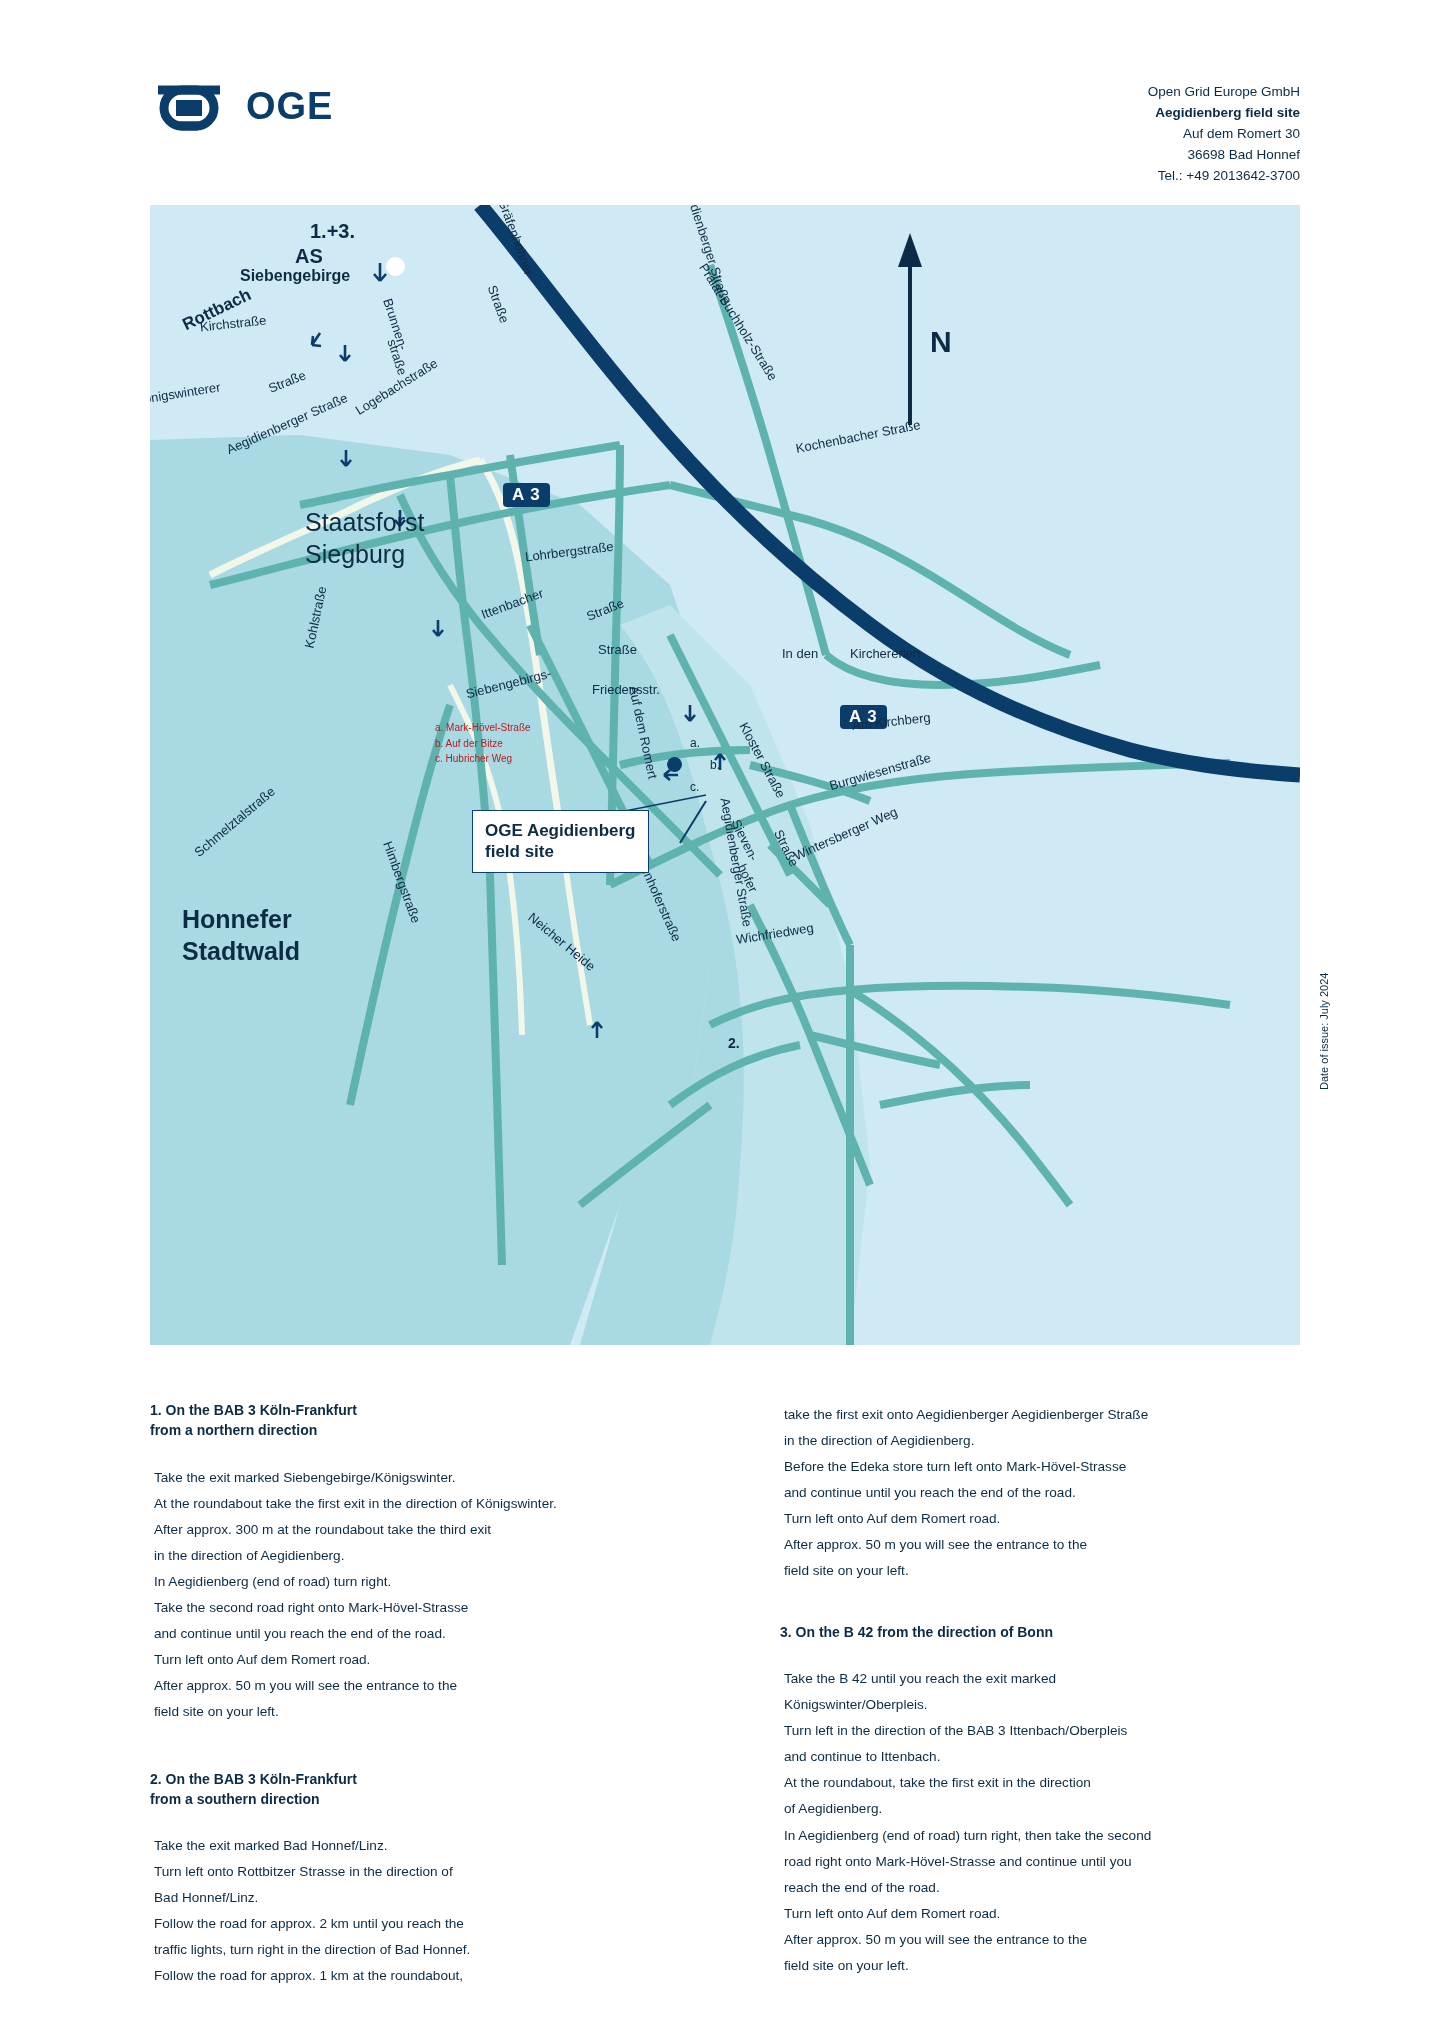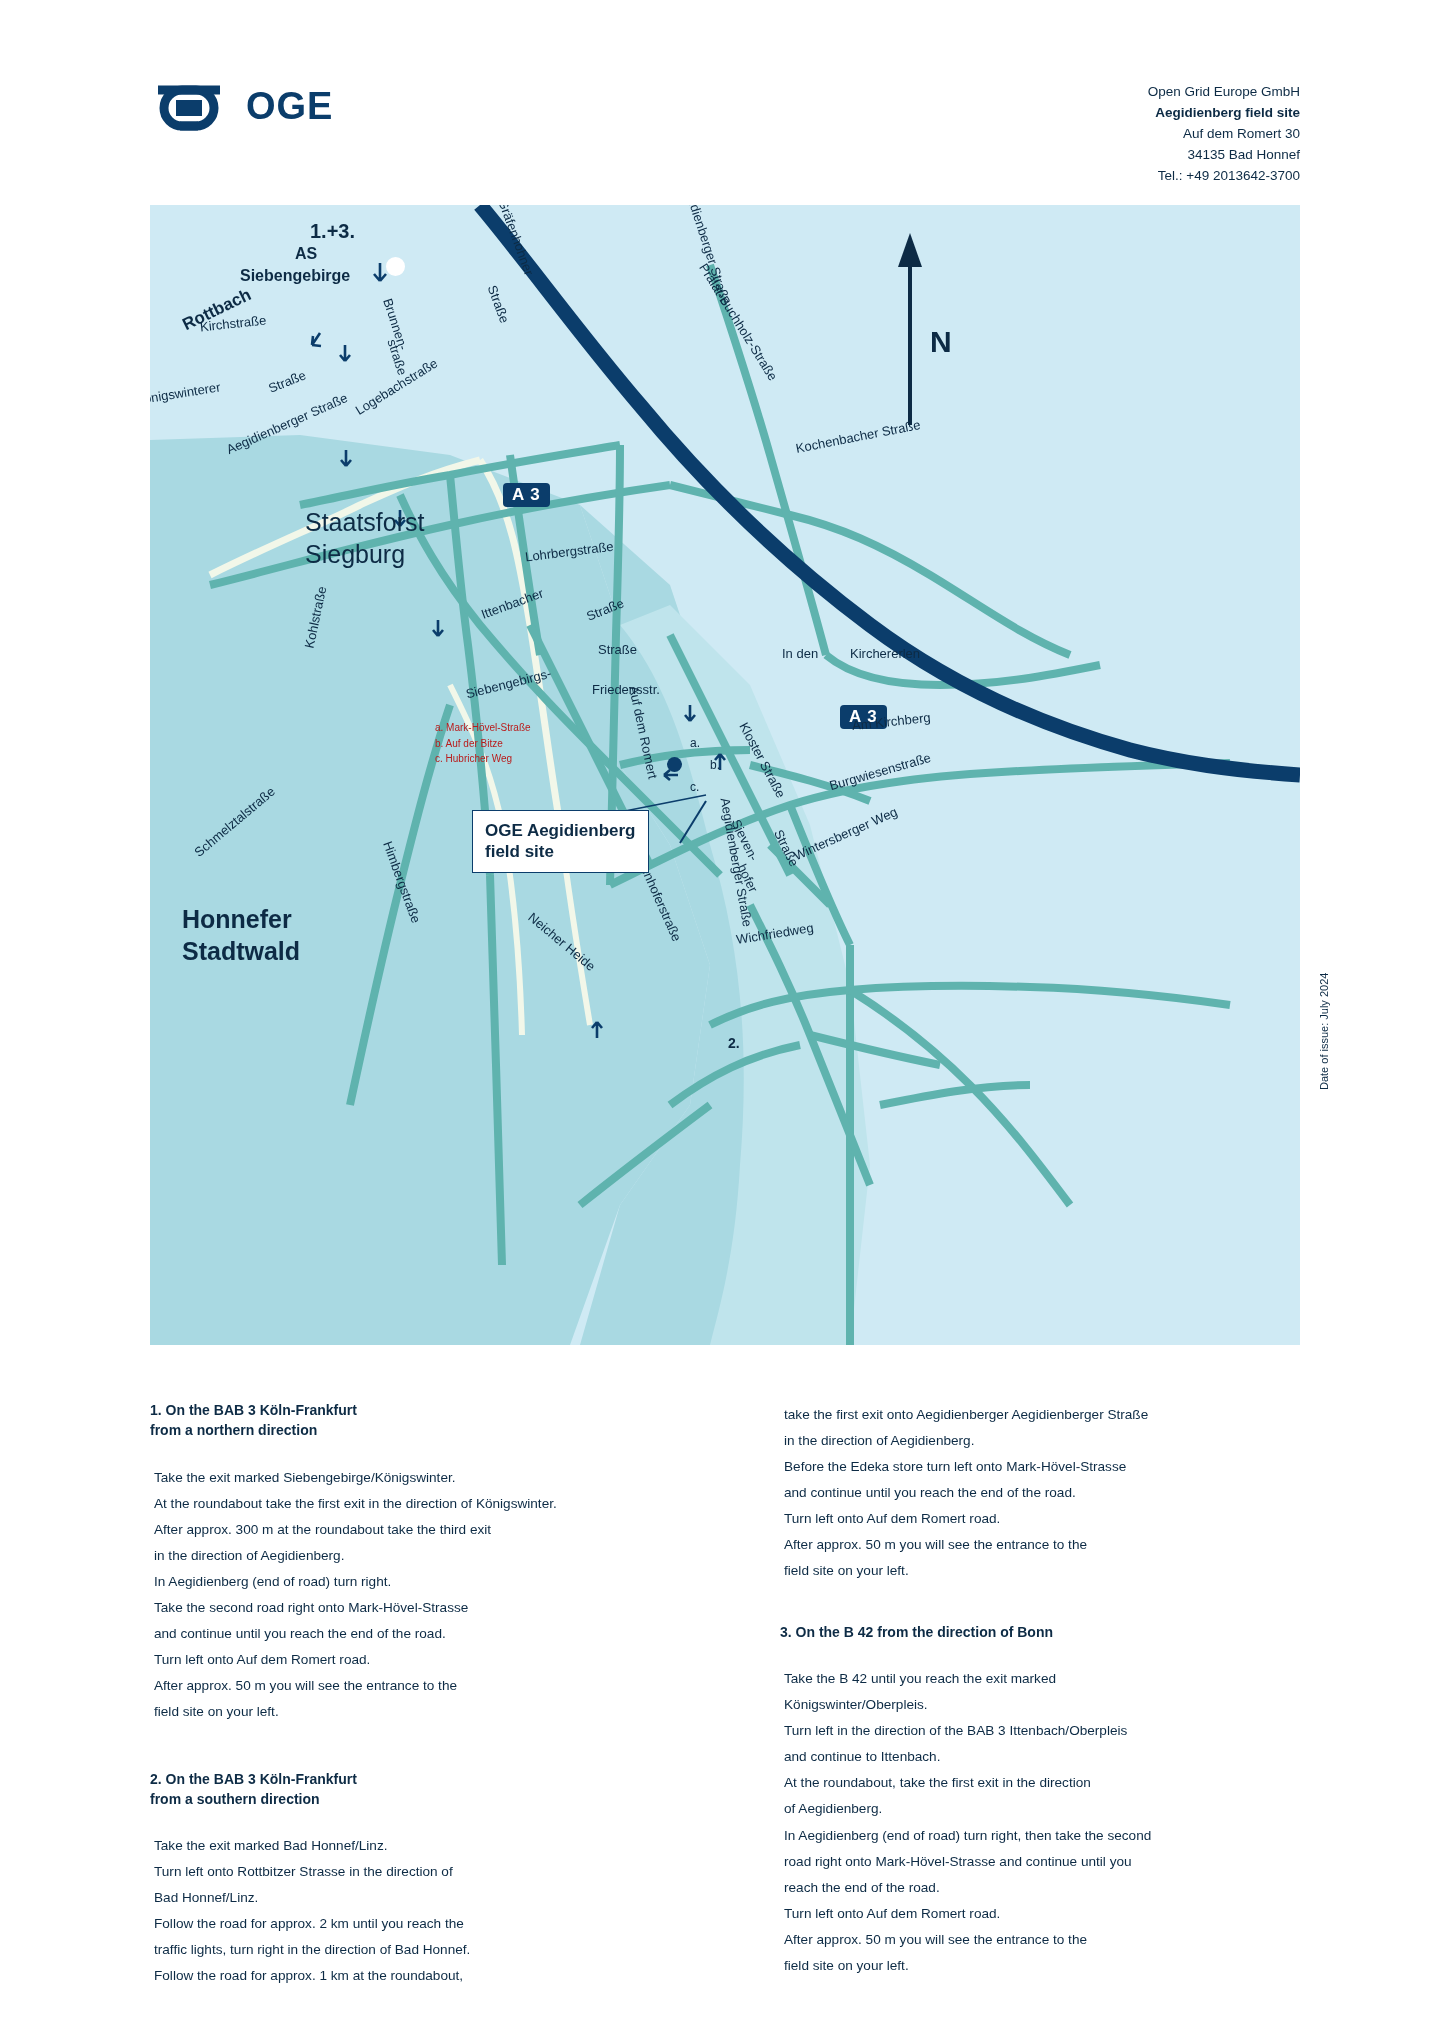--- a/index.html
+++ b/index.html
@@ -65,21 +65,21 @@
           <path d="M70 20 H32 a18 18 0 0 0 0 36 H48" fill="none" stroke="#0b3d6b" stroke-width="9" transform="translate(0,0)"></path>
           <rect x="26" y="30" width="26" height="16" fill="#0b3d6b"></rect>
         </svg>
       </span>
       <span class="logo-text">OGE</span>
     </div>
     <div class="addr">
       <div>Open Grid Europe GmbH</div>
       <div class="b">Aegidienberg field site</div>
       <div>Auf dem Romert 30</div>
-      <div>34135 Bad Honnef</div>
+      <div>36698 Bad Honnef</div>
       <div>Tel.: +49 2013642-3700</div>
     </div>
   </div>
 
   <div class="map-wrap">
     <svg class="map-svg" width="1150" height="1140" viewBox="0 0 1150 1140">
 
       <path d="M0 235 L150 230 L300 250 L430 300 L470 420 L470 560 L520 640 L560 760 L540 900 L470 1000 L420 1140 L0 1140 Z" fill="#a9d9e2"></path>
       <path d="M430 300 L470 420 L470 560 L520 640 L560 760 L540 900 L470 1000 L430 1140 L620 1140 L640 980 L600 820 L600 650 L560 500 L520 380 Z" fill="#a9d9e2"></path>
       <path d="M470 420 C520 480 540 560 560 640 C590 740 600 840 590 960 C585 1050 570 1100 560 1140 L700 1140 L720 960 L700 780 L660 620 L600 480 L520 400 Z" fill="#bfe4ec"></path>
@@ -143,21 +143,21 @@
         <path d="M528 570 l-14 0 M514 570 l6 -5 M514 570 l6 5"></path>
         <path d="M570 565 l0 -16 M570 549 l-5 6 M570 549 l5 6"></path>
         <path d="M447 833 l0 -16 M447 817 l-5 6 M447 817 l5 6"></path>
       </g>
     </svg>
 
     <div class="shield" style="left:353px;top:278px;">A 3</div>
     <div class="shield" style="left:690px;top:500px;">A 3</div>
 
     <div class="maplabel bold" style="left:160px;top:15px;font-size:20px;">1.+3.</div>
-    <div class="maplabel bold" style="left:145px;top:40px;font-size:16px;text-align:right;">AS</div>
+    <div class="maplabel bold" style="left:145px;top:40px;font-size:20px;text-align:right;">AS</div>
     <div class="maplabel bold" style="left:90px;top:62px;font-size:16px;">Siebengebirge</div>
     <div class="wp-dot" style="left:236px;top:52px;background:#ffffff;"></div>
 
     <div class="maplabel bold" style="left:578px;top:830px;font-size:14px;">2.</div>
 
     <div class="maplabel big" style="left:155px;top:303px;">Staatsforst</div>
     <div class="maplabel big" style="left:155px;top:335px;">Siegburg</div>
     <div class="maplabel big" style="left:32px;top:700px;font-weight:bold;">Honnefer</div>
     <div class="maplabel big" style="left:32px;top:732px;font-weight:bold;">Stadtwald</div>
 

